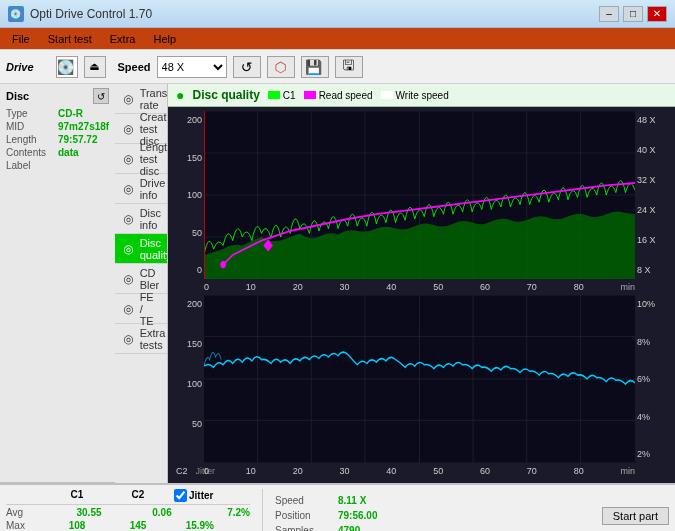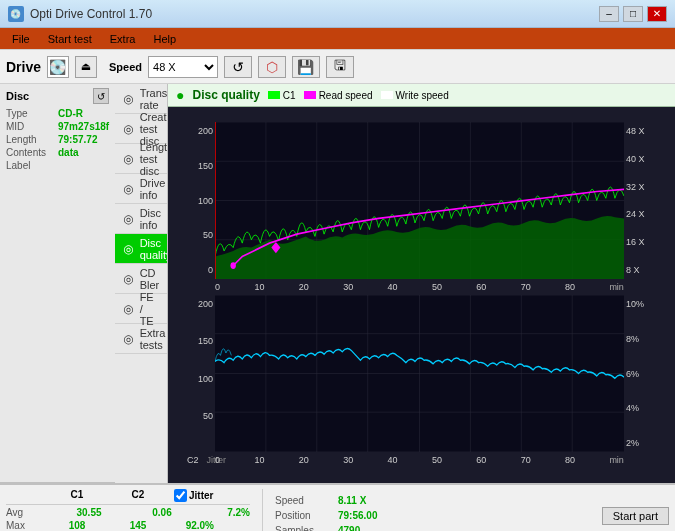--- a/index.html
+++ b/index.html
@@ -37,21 +37,21 @@
     
     .drive-bar {
       background: #f0f0f0;
       height: 34px;
       display: flex;
       align-items: center;
       padding: 2px 6px;
       border-bottom: 1px solid #d0d0d0;
       gap: 6px;
     }
-    .drive-label { font-size: 14px; font-weight: bold; margin-right: 0; }
+    .drive-label { font-size: 11px; font-weight: bold; margin-right: 16px; font-style: italic; }
     .drive-icon { width: 22px; height: 22px; background: #fff; border: 1px solid #a0a0a0; display: flex; align-items: center; justify-content: center; font-size: 14px; }
     .drive-select { height: 22px; font-size: 11px; border: 1px solid #a0a0a0; background: white; min-width: 220px; }
     .eject-btn { width: 22px; height: 22px; background: #e8e8e8; border: 1px solid #a0a0a0; display: flex; align-items: center; justify-content: center; cursor: pointer; }
     .speed-label { margin-left: 6px; font-size: 11px; font-weight: bold; }
     .speed-select { height: 22px; font-size: 11px; border: 1px solid #a0a0a0; background: white; width: 70px; }
     .toolbar-btn { width: 28px; height: 22px; background: #e8e8e8; border: 1px solid #a0a0a0; display: flex; align-items: center; justify-content: center; cursor: pointer; font-size: 14px; }
 
     
     .main-layout {
       display: flex;
@@ -120,21 +120,21 @@
     }
     .disc-quality-title { font-weight: bold; font-size: 12px; color: #006600; }
     .legend-item { display: flex; align-items: center; gap: 3px; font-size: 10px; }
     .legend-box { width: 12px; height: 8px; }
 
     .charts-container {
       flex: 1;
       background: #1a1a2a;
       display: flex;
       flex-direction: column;
-      padding: 15px;
+      padding: 4px;
       overflow: hidden;
     }
 
     
     .chart-wrapper {
       flex: 1;
       display: flex;
       overflow: hidden;
     }
     .chart-y-axis {
@@ -478,21 +478,21 @@
       <div style="display:flex; gap:28px; font-size:10px;">
         <span style="width:30px; color:#555;">Avg</span>
         <span style="width:50px;text-align:center;color:#00aa00;font-weight:bold;">30.55</span>
         <span style="width:40px;text-align:center;color:#00aa00;font-weight:bold;">0.06</span>
         <span style="width:40px;text-align:right;color:#00aa00;font-weight:bold;">7.2%</span>
       </div>
       <div style="display:flex; gap:16px; font-size:10px;">
         <span style="width:30px; color:#555;">Max</span>
         <span style="width:50px;text-align:center;color:#00aa00;font-weight:bold;">108</span>
         <span style="width:40px;text-align:center;color:#00aa00;font-weight:bold;">145</span>
-        <span style="width:40px;text-align:right;color:#00aa00;font-weight:bold;">92.0%</span>
+        <span style="width:40px;text-align:right;color:#00aa00;font-weight:bold;">15.9%</span>
       </div>
 
     </div>
 
     <div style="display:flex;flex-direction:column;gap:4px;padding-left:12px;border-left:1px solid #ccc;justify-content:center;">
       <div style="display:flex;gap:8px;font-size:10px;">
         <span style="color:#555;width:55px;">Speed</span>
         <span style="color:#00aa00;font-weight:bold;">8.11 X</span>
       </div>
       <div style="display:flex;gap:8px;font-size:10px;">

